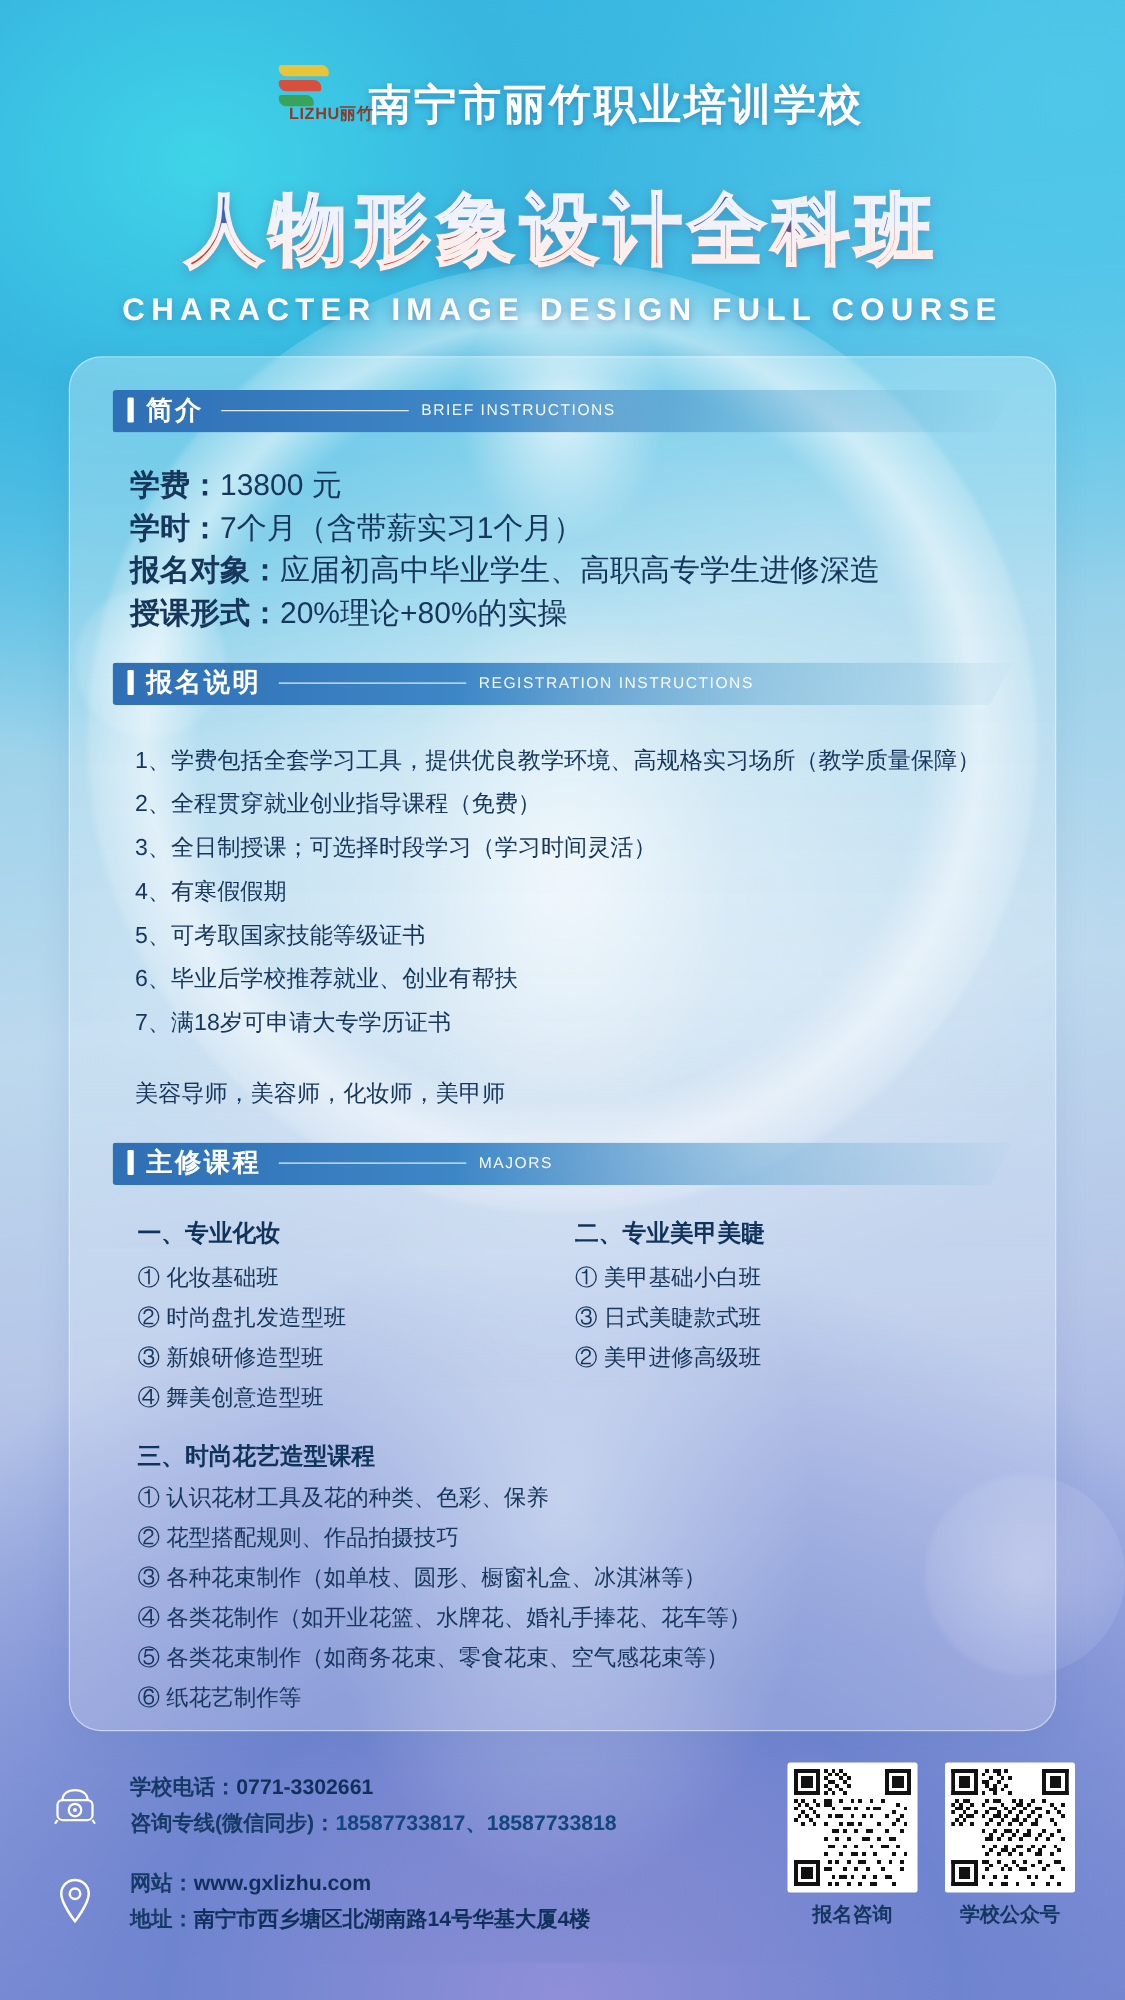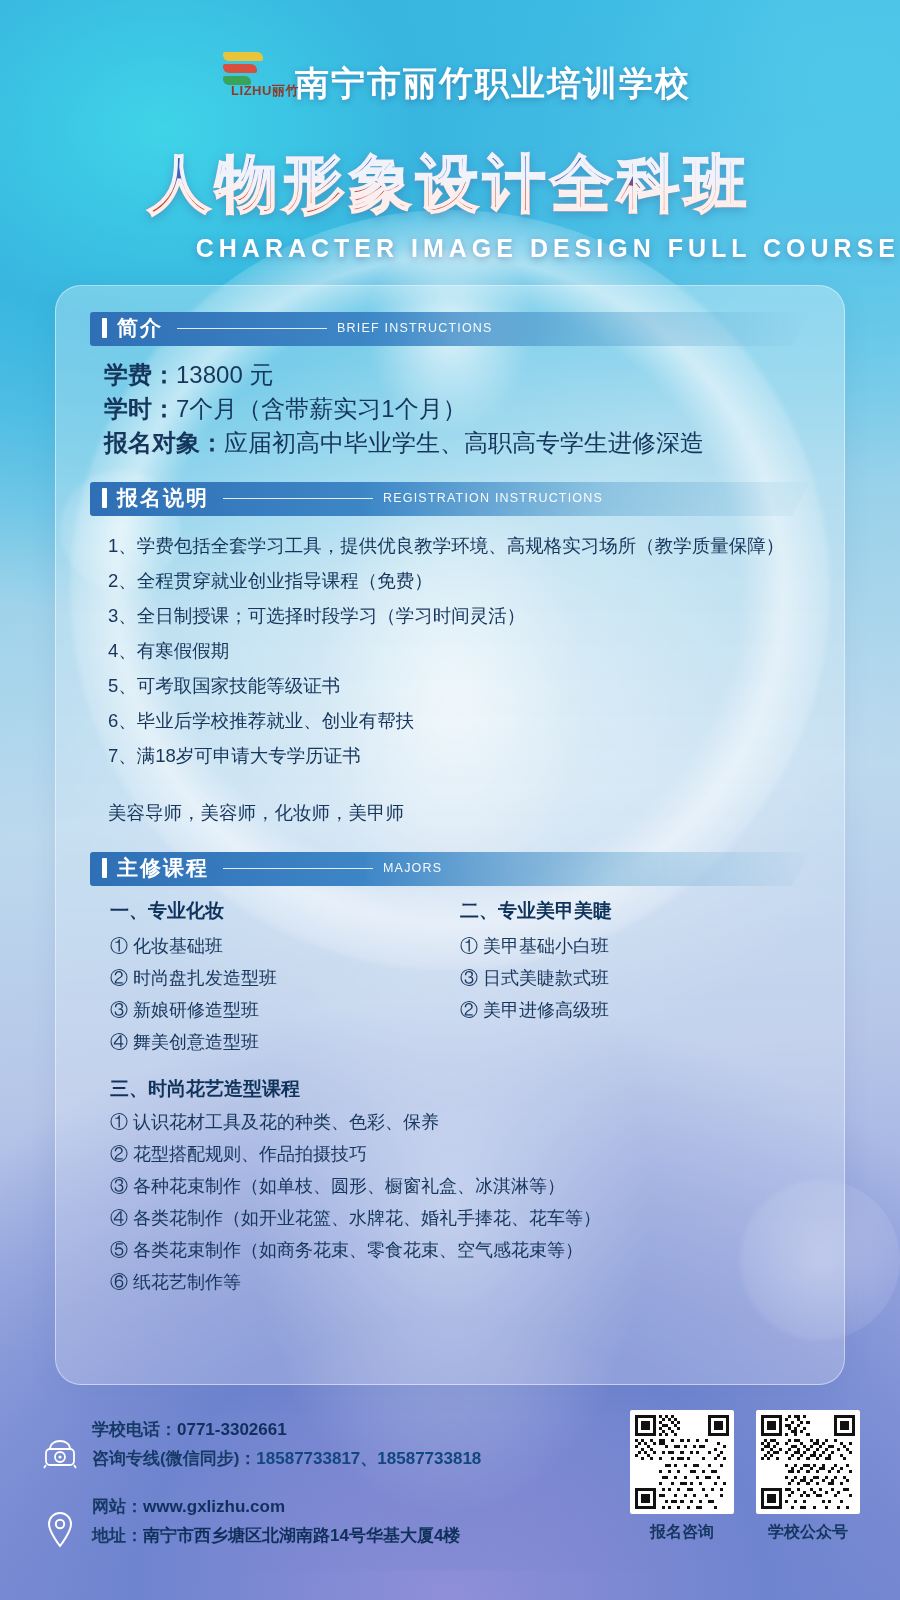--- a/index.html
+++ b/index.html
@@ -118,21 +118,21 @@
     background: linear-gradient(180deg, #2f4fa8 0%, #3f63c0 40%, #c0392b 62%, #e0402c 100%);
     -webkit-background-clip: text;
     background-clip: text;
     color: transparent;
     -webkit-text-stroke: 2px rgba(255,255,255,0.92);
     paint-order: stroke fill;
     filter: drop-shadow(0 3px 5px rgba(60,90,150,0.35));
   }
   .title-en {
     position: relative;
-    text-align: right;
+    text-align: center;
     margin-top: 8px;
     font-size: 25px;
     font-weight: bold;
     letter-spacing: 5px;
     color: #ffffff;
     text-shadow: 0 2px 7px rgba(60,100,160,0.55);
   }
 
   
   .card {
@@ -145,21 +145,21 @@
     border: 1px solid rgba(255,255,255,0.45);
     box-shadow: 0 6px 26px rgba(70,110,170,0.12);
     backdrop-filter: blur(2px);
     padding: 26px 34px 0;
     box-sizing: border-box;
   }
 
   .sec-head {
     position: relative;
     height: 32px;
-    margin: 0 0 14px;
+    margin: 0 0 28px;
     display: flex;
     align-items: center;
   }
   .sec-head .bar {
     position: absolute;
     left: 0; top: 0;
     height: 34px;
     width: 100%;
     background: linear-gradient(90deg, #2f6fb5 0%, #3d86c6 38%, rgba(86,160,205,0.45) 72%, rgba(140,195,225,0.05) 100%);
     clip-path: polygon(0 0, 100% 0, calc(100% - 18px) 100%, 0 100%);
@@ -252,22 +252,22 @@
     bottom: 0;
     height: 210px;
     padding: 18px 40px 0;
     box-sizing: border-box;
     display: flex;
     justify-content: space-between;
   }
   .contact { padding-top: 6px; }
   .c-row {
     display: flex;
-    align-items: flex-end;
-    gap: 12px;
+    align-items: center;
+    gap: 24px;
     margin-bottom: 18px;
   }
   .c-icon {
     width: 40px; height: 40px;
     flex: none;
     display: flex;
     align-items: center;
     justify-content: center;
     color: #ffffff;
   }
@@ -335,20 +335,23 @@
     </div>
     <div class="body-text">
       <div>
         <span class="k">学费：</span><span>13800 元</span>
       </div>
       <div>
         <span class="k">学时：</span><span>7个月（含带薪实习1个月）</span>
       </div>
       <div>
         <span class="k">报名对象：</span><span>应届初高中毕业学生、高职高专学生进修深造</span>
+      </div>
+      <div>
+        <span class="k">授课形式：</span><span>20%理论+80%的实操</span>
       </div>
     </div>
 
     <div class="spacer-md"></div>
 
     <div class="sec-head">
       <div class="bar"></div>
       <div class="tick"></div>
       <div class="zh">报名说明</div>
       <div class="rule"></div>

